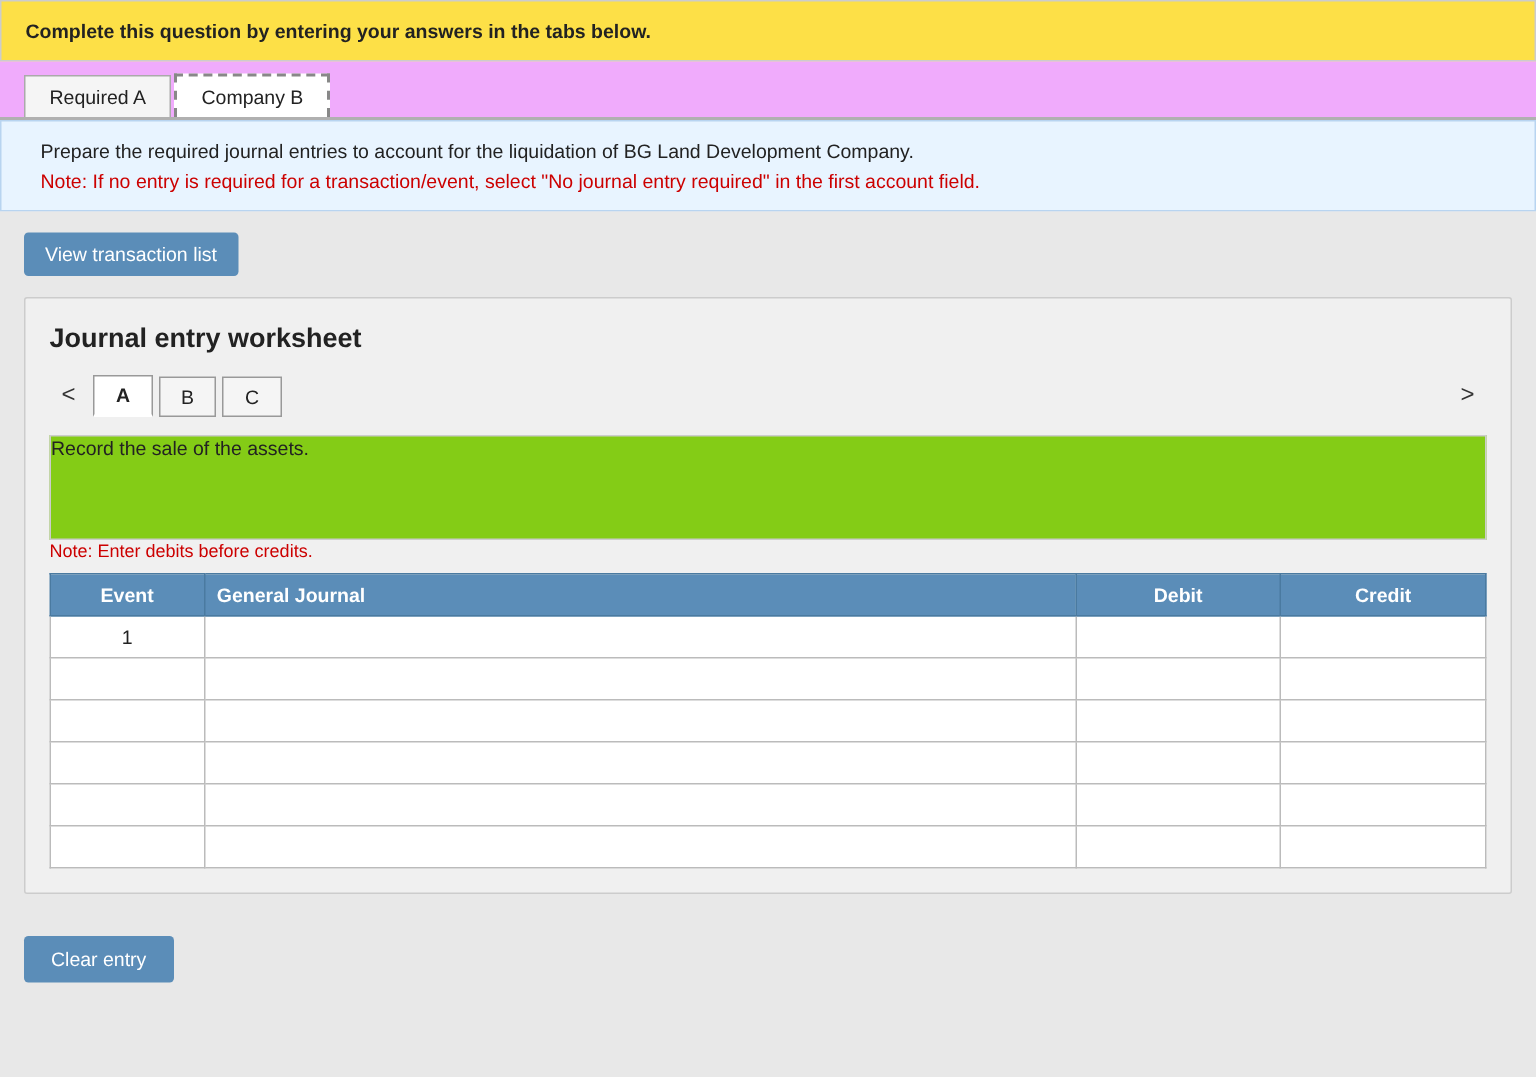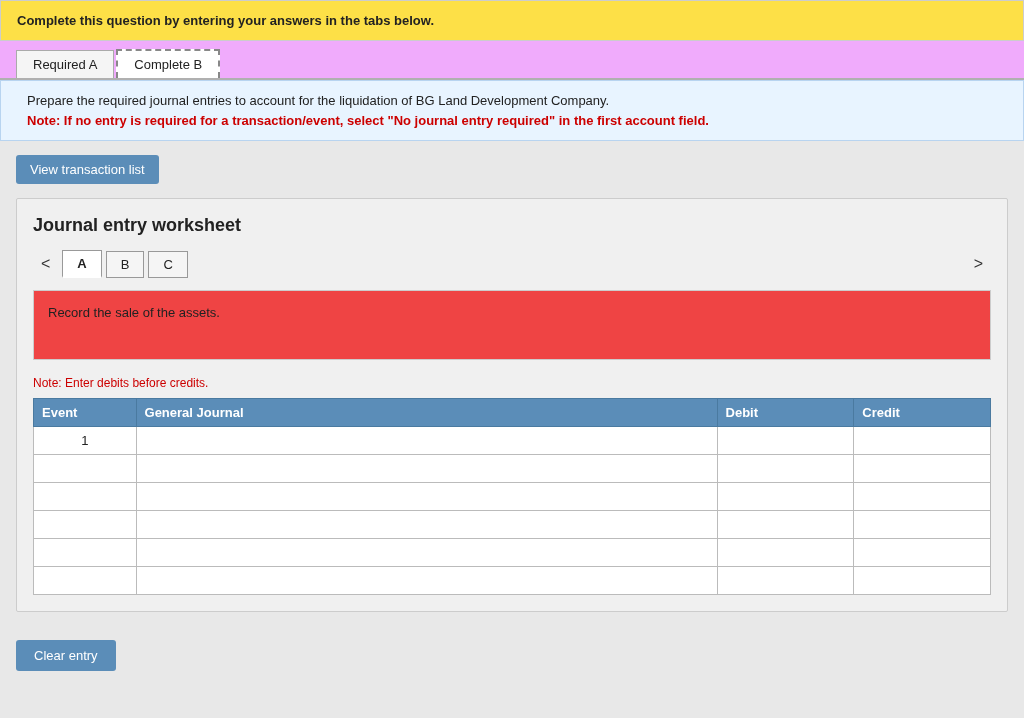--- a/index.html
+++ b/index.html
@@ -58,21 +58,20 @@
       background: #e8f4ff;
       border: 1px solid #b8d4f0;
       padding: 10px 26px;
       margin: 0;
       font-size: 13px;
       line-height: 1.5;
     }
 
     .info-box .note-red {
       color: #cc0000;
-      font-weight: bold;
     }
 
     
     .transaction-bar {
       padding: 14px 16px;
       background: #e8e8e8;
     }
 
     .btn-transaction {
       background: #5b8db8;
@@ -129,24 +128,23 @@
 
     .ws-tab.active {
       background: #fff;
       border: 1px solid #999;
       border-bottom: 2px solid #fff;
       font-weight: bold;
     }
 
     
     .description-box {
-      background: #ef4444;
+      background: #84cc16;
       border: 1px solid #ccc;
-      padding: 14px;
-      margin-bottom: 16px;
+      margin-bottom: 0;
       min-height: 70px;
       font-size: 13px;
     }
 
     .note-debits {
       color: #cc0000;
       font-size: 12px;
       margin-bottom: 8px;
     }
 
@@ -161,21 +159,21 @@
     .journal-table th {
       background: #5b8db8;
       color: #fff;
       padding: 6px 8px;
       text-align: left;
       border: 1px solid #4a7aa0;
       font-weight: bold;
     }
 
     .journal-table th.center {
-      text-align: left;
+      text-align: center;
     }
 
     .journal-table td {
       border: 1px solid #bbb;
       padding: 0;
       height: 28px;
     }
 
     .journal-table td.event-cell {
       text-align: center;
@@ -224,21 +222,21 @@
 
   <div class="instruction-bar">
     <span>Complete this question by entering your answers in the tabs below.</span>
   </div>
 
   <div class="tabs-row">
     <div class="tab">
       <span>Required A</span>
     </div>
     <div class="tab active">
-      <span>Complete B</span>
+      <span>Company B</span>
     </div>
   </div>
 
   <div class="info-box">
     <span>Prepare the required journal entries to account for the liquidation of BG Land Development Company.</span><br>
     <span class="note-red">Note: If no entry is required for a transaction/event, select "No journal entry required" in the first account field.</span>
   </div>
 
   <div class="transaction-bar">
     <button class="btn-transaction">View transaction list</button>

